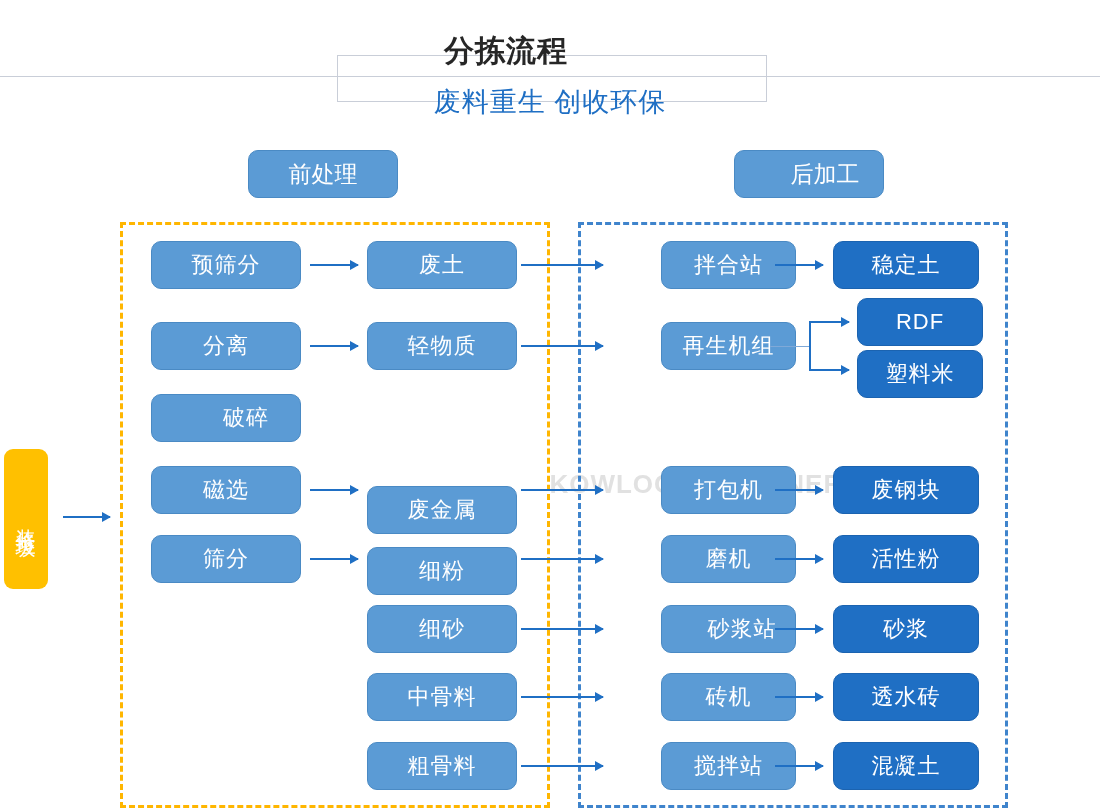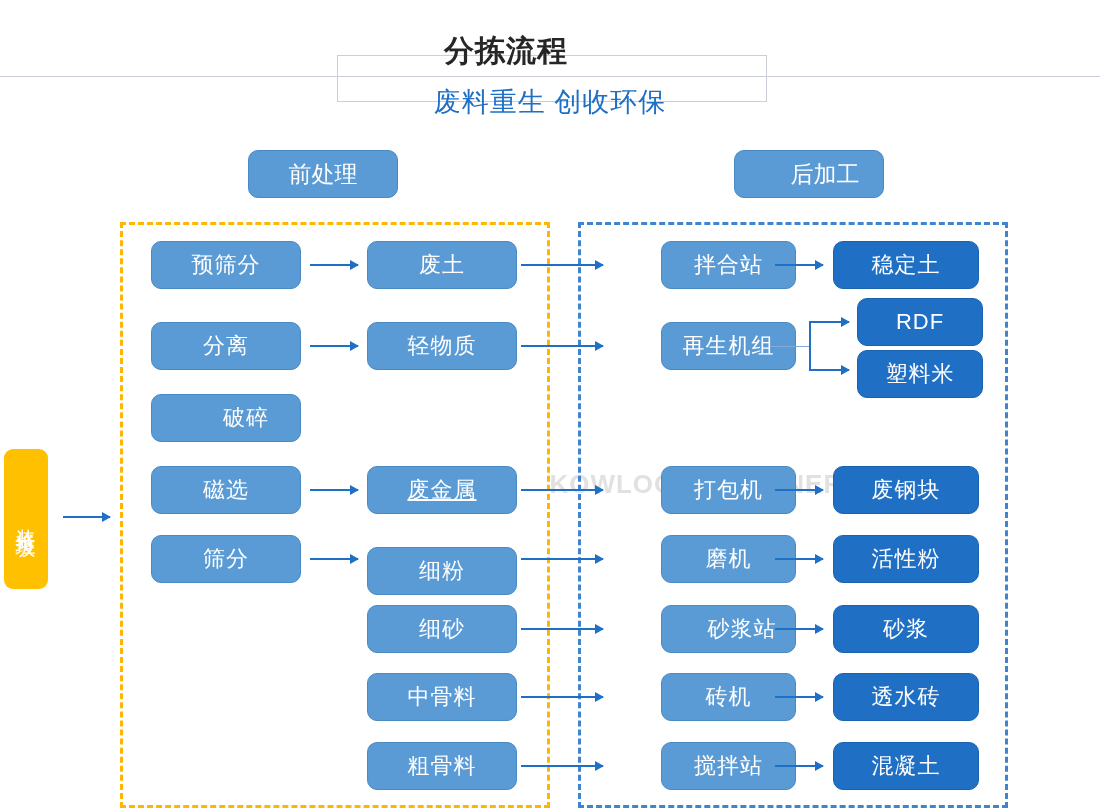--- a/index.html
+++ b/index.html
@@ -112,21 +112,21 @@
 <div class="node light col-a" style="top:466px;">磁选</div>
 <div class="node light col-a" style="top:535px;">筛分</div>
 
 <div class="arrow" style="left:310px;top:264px;width:48px;"></div>
 <div class="arrow" style="left:310px;top:345px;width:48px;"></div>
 <div class="arrow" style="left:310px;top:489px;width:48px;"></div>
 <div class="arrow" style="left:310px;top:558px;width:48px;"></div>
 
 <div class="node light col-b" style="top:241px;">废土</div>
 <div class="node light col-b" style="top:322px;">轻物质</div>
-<div class="node light col-b" style="top:466px;text-decoration:underline;">废金属</div>
+<div class="node light col-b" style="top:486px;">废金属</div>
 <div class="node light col-b" style="top:547px;">细粉</div>
 <div class="node light col-b" style="top:605px;">细砂</div>
 <div class="node light col-b" style="top:673px;">中骨料</div>
 <div class="node light col-b" style="top:742px;">粗骨料</div>
 
 <div class="arrow" style="left:521px;top:264px;width:82px;"></div>
 <div class="arrow" style="left:521px;top:345px;width:82px;"></div>
 <div class="arrow" style="left:521px;top:489px;width:82px;"></div>
 <div class="arrow" style="left:521px;top:558px;width:82px;"></div>
 <div class="arrow" style="left:521px;top:628px;width:82px;"></div>

